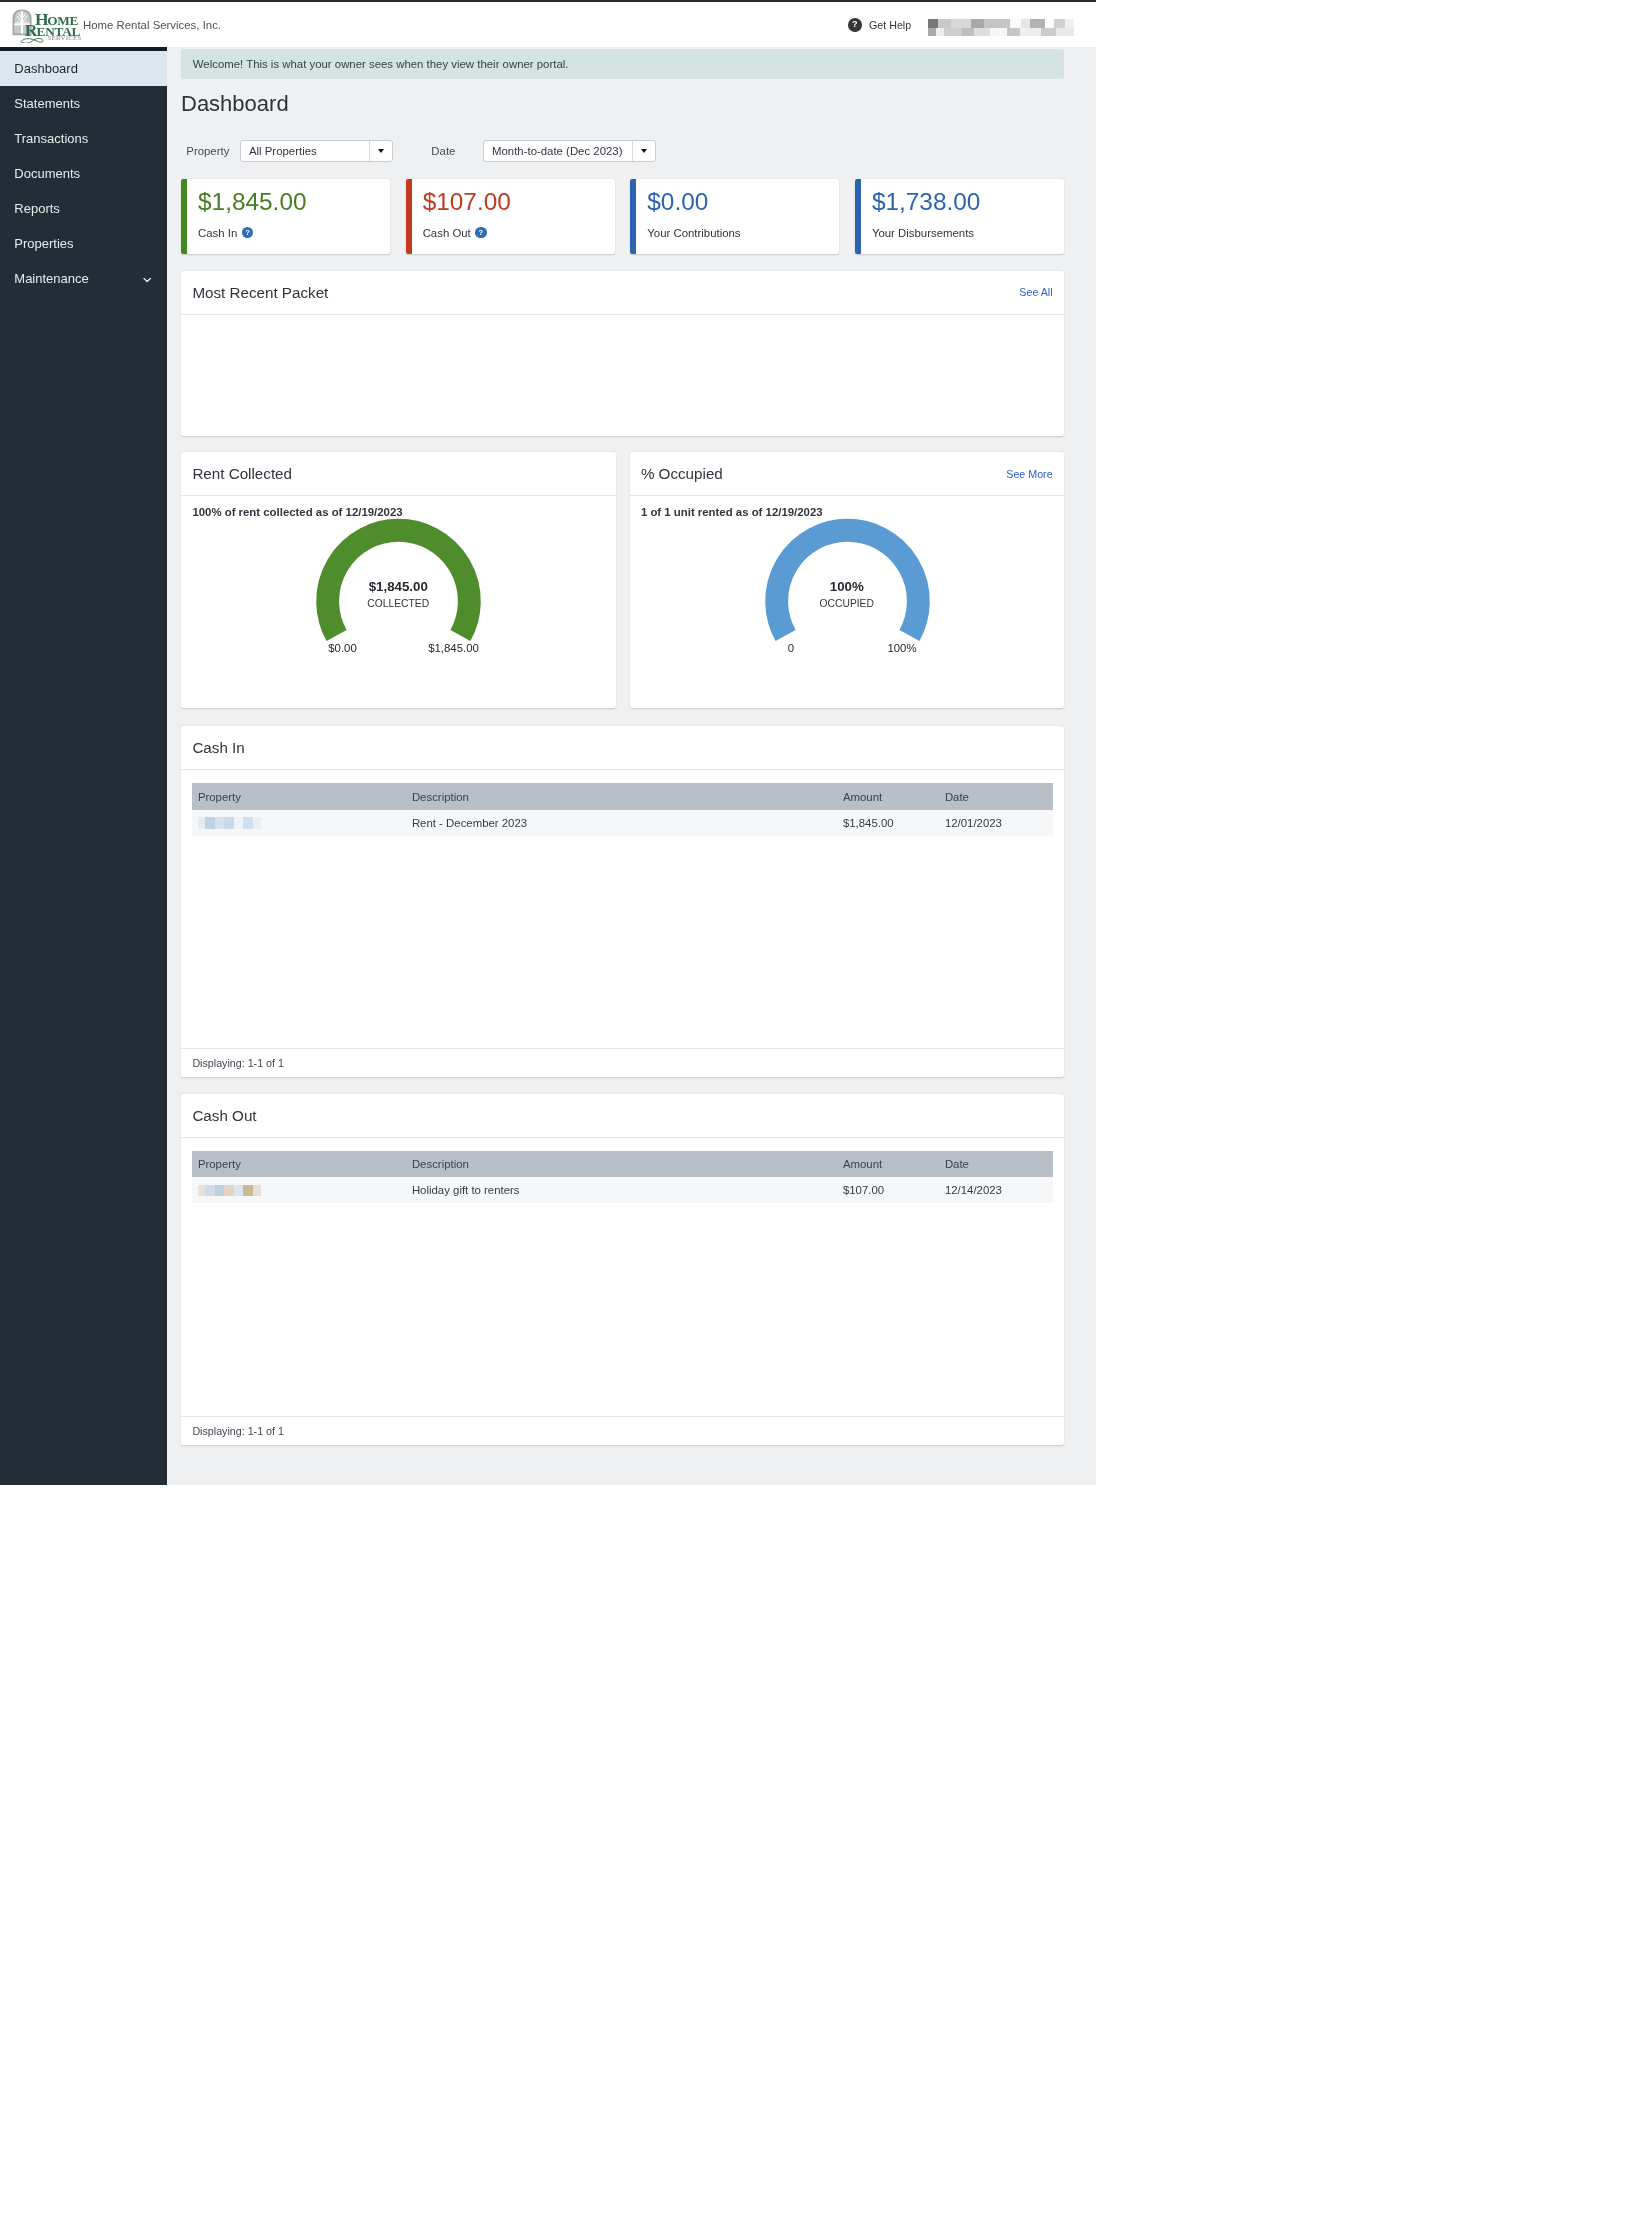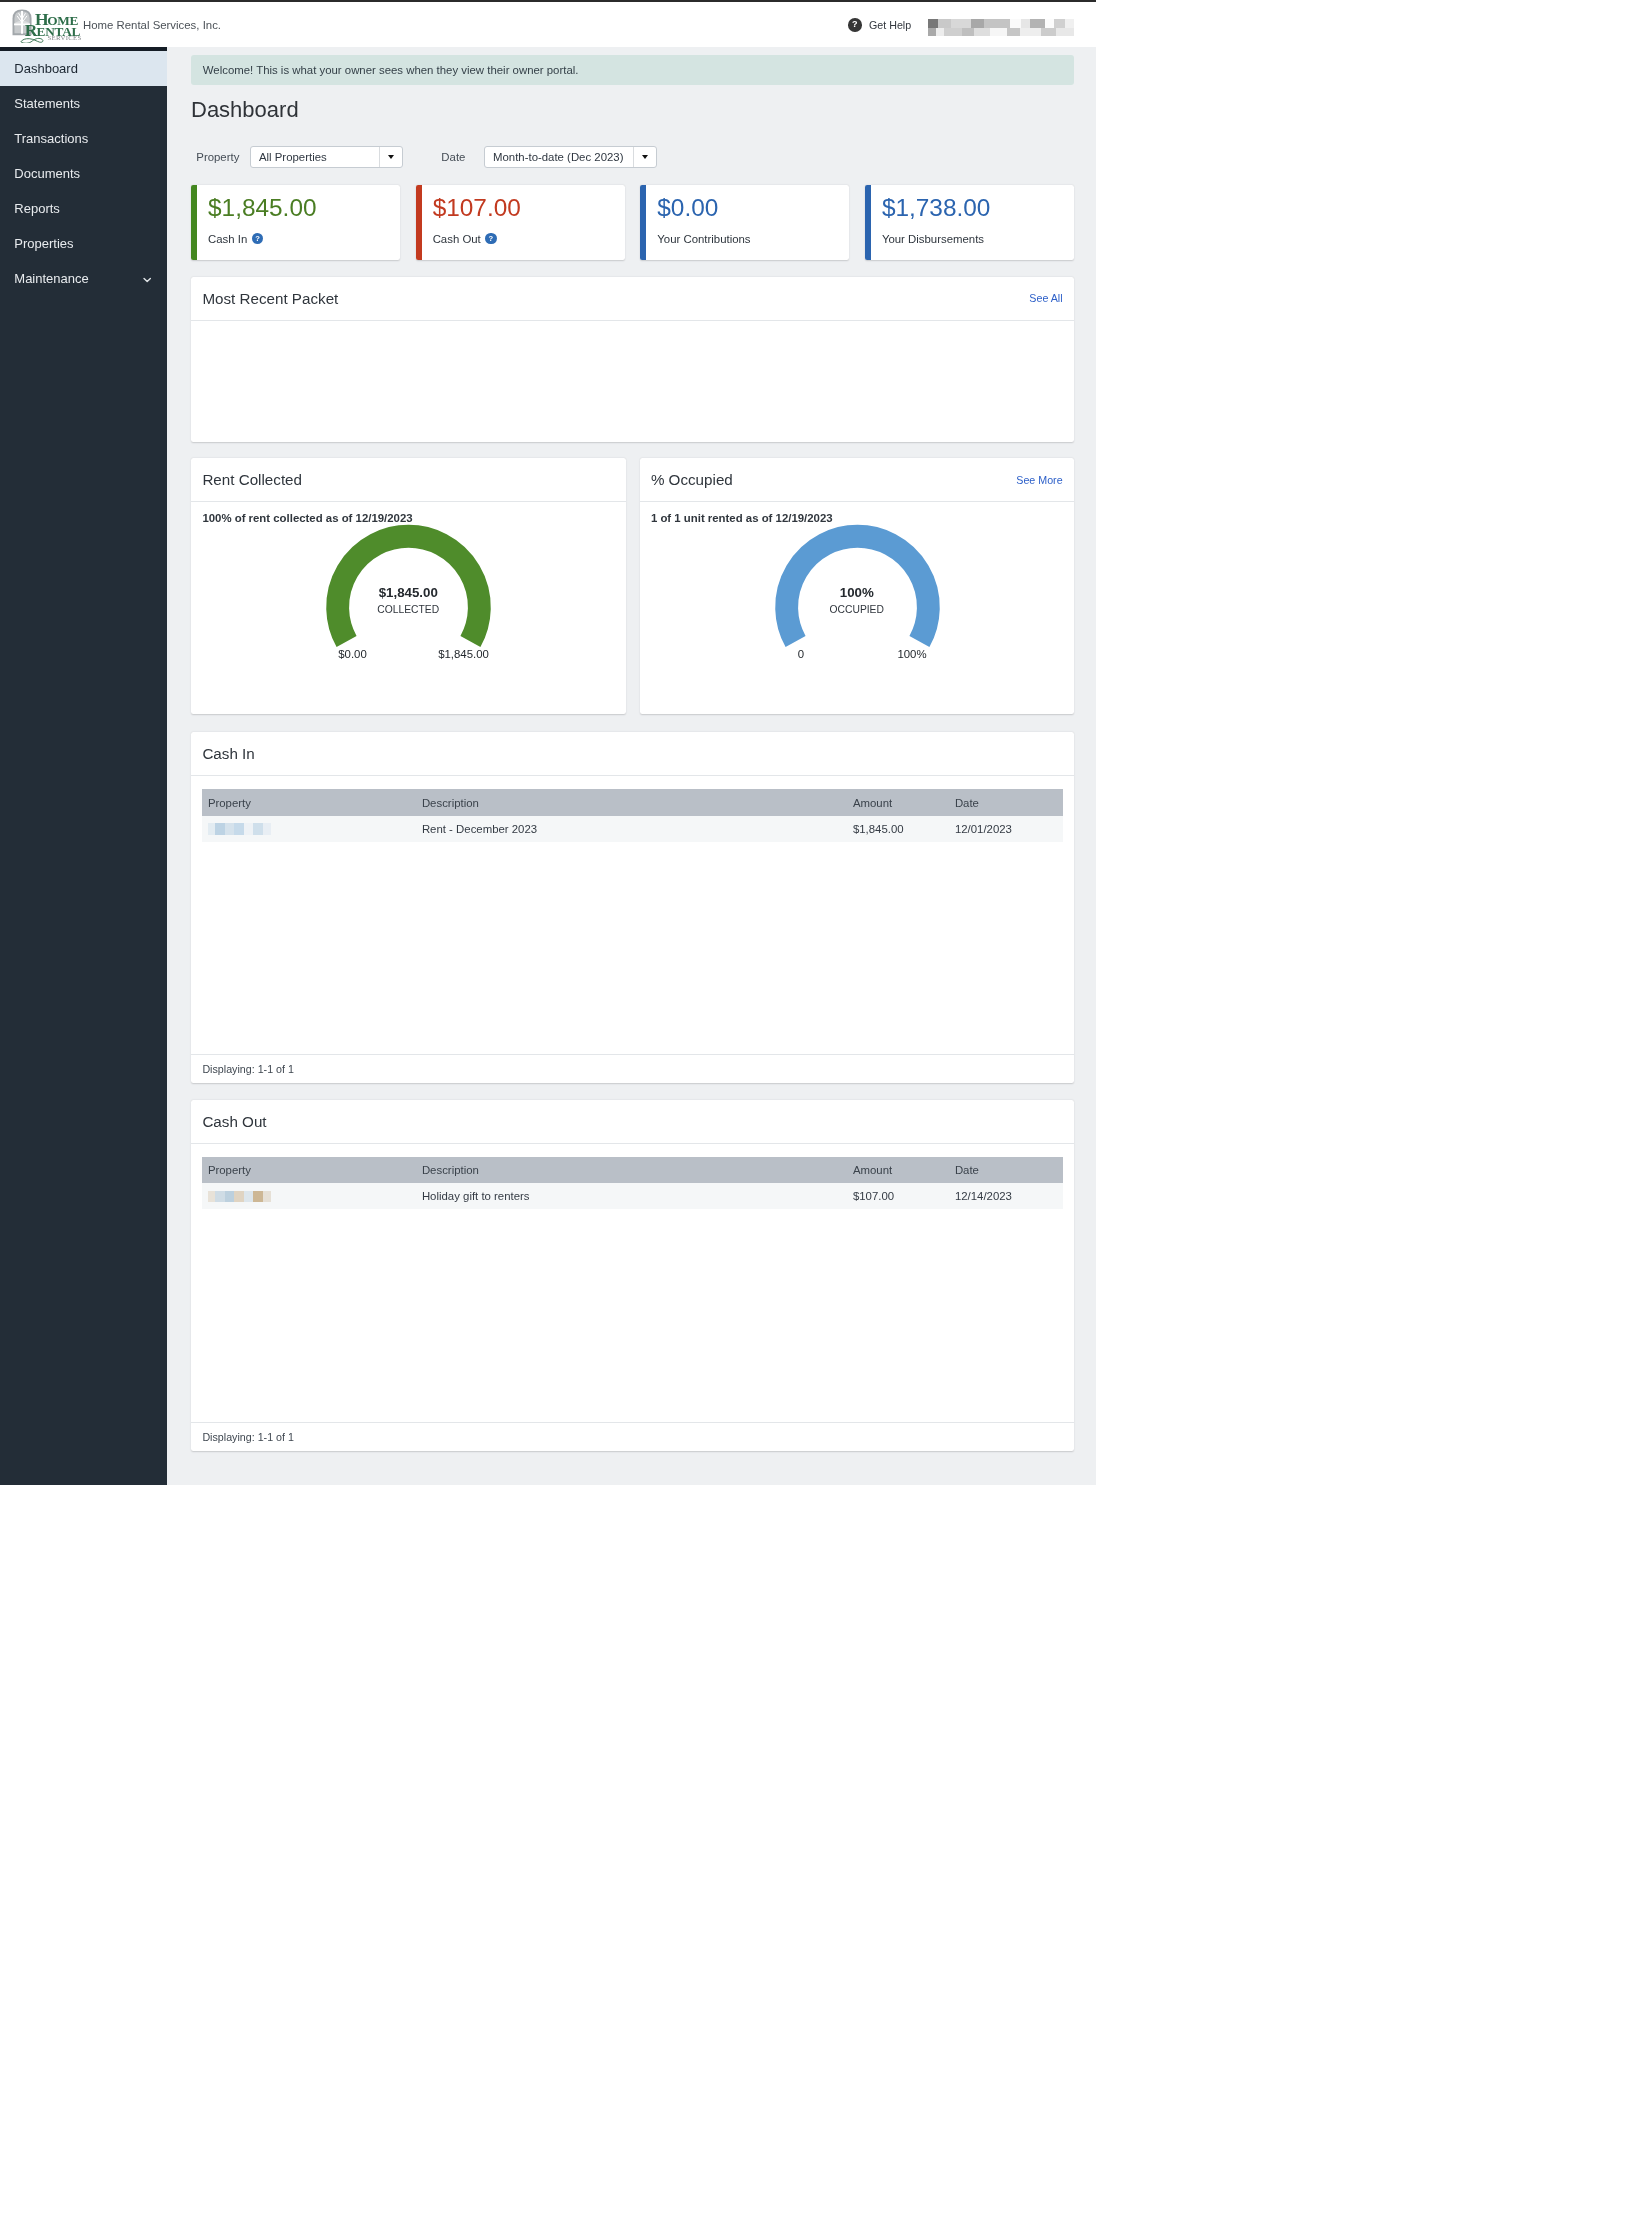--- a/index.html
+++ b/index.html
@@ -19,32 +19,32 @@
 .censor .r { display:flex; }
 .censor .r span { display:block; }
 
 .side { position:absolute; left:0; top:47px; width:167px; height:1438px; background:#232d37; }
 .sidestrip { height:4px; background:#151d26; }
 .side nav a { display:flex; align-items:center; height:35px; padding-left:14.3px;
   font-size:13px; color:#e8ebee; text-decoration:none; position:relative; }
 .side nav a.active { background:#dce6ef; color:#1b2530; }
 .chev { position:absolute; left:143px; top:50%; margin-top:-3px; width:8.4px; height:8.4px; }
 
-main { position:absolute; left:167px; top:47px; width:929px; padding:8px 22px 0 24px; }
+main { position:absolute; left:157px; top:47px; width:929px; padding:2px 22px 0 24px; }
 .banner { height:30px; background:#d4e4e1; border-radius:3px; display:flex; align-items:center;
   padding-left:11.8px; font-size:11.4px; color:#333f47; margin-bottom:9.5px; }
 h1 { font-size:22px; line-height:29px; font-weight:400; color:#2f3338; }
 .filters { margin-top:22px; height:22px; display:flex; align-items:center; }
 .flabel { font-size:11.4px; color:#444c55; }
 .sel { height:22px; background:#fff; border:0.8px solid #c6ccd2; border-radius:3px; display:flex; align-items:stretch;justify-content:flex-end; }
 .sel .txt { display:flex; align-items:center; padding-left:7.6px; font-size:11.4px; color:#2f3741; }
 .sel .car { width:23px; margin-left:auto; border-left:0.8px solid #d9dcdf; display:flex; align-items:center; justify-content:center; }
 .car i { width:0; height:0; border-left:3.8px solid transparent; border-right:3.8px solid transparent; border-top:4.6px solid #111; }
 .sel1 { width:153px; margin-left:11px; }
-.sel2 { width:173px; margin-left:19px; }
+.sel2 { width:173px; margin-left:28px; }
 .lbl2 { margin-left:38px; }
 
 .statrow { margin-top:17px; display:flex; gap:15.5px; }
 .stat { flex:1; height:75px; background:#fff; border-radius:2.3px; box-shadow:0 0.8px 1.5px rgba(25,30,35,.18);
   border-left:6.9px solid #000; padding:8.4px 10.7px 0 11px; }
 .stat .amt { font-size:24.4px; line-height:29px; }
 .stat .lbl { margin-top:10.7px; font-size:11.4px; color:#2e353d; display:flex; align-items:center; }
 .stat.green { border-left-color:#43871f; } .stat.green .amt { color:#4a7d23; }
 .stat.red { border-left-color:#c33a1f; } .stat.red .amt { color:#c23a20; }
 .stat.blue { border-left-color:#2b64af; } .stat.blue .amt { color:#2b64af; }

